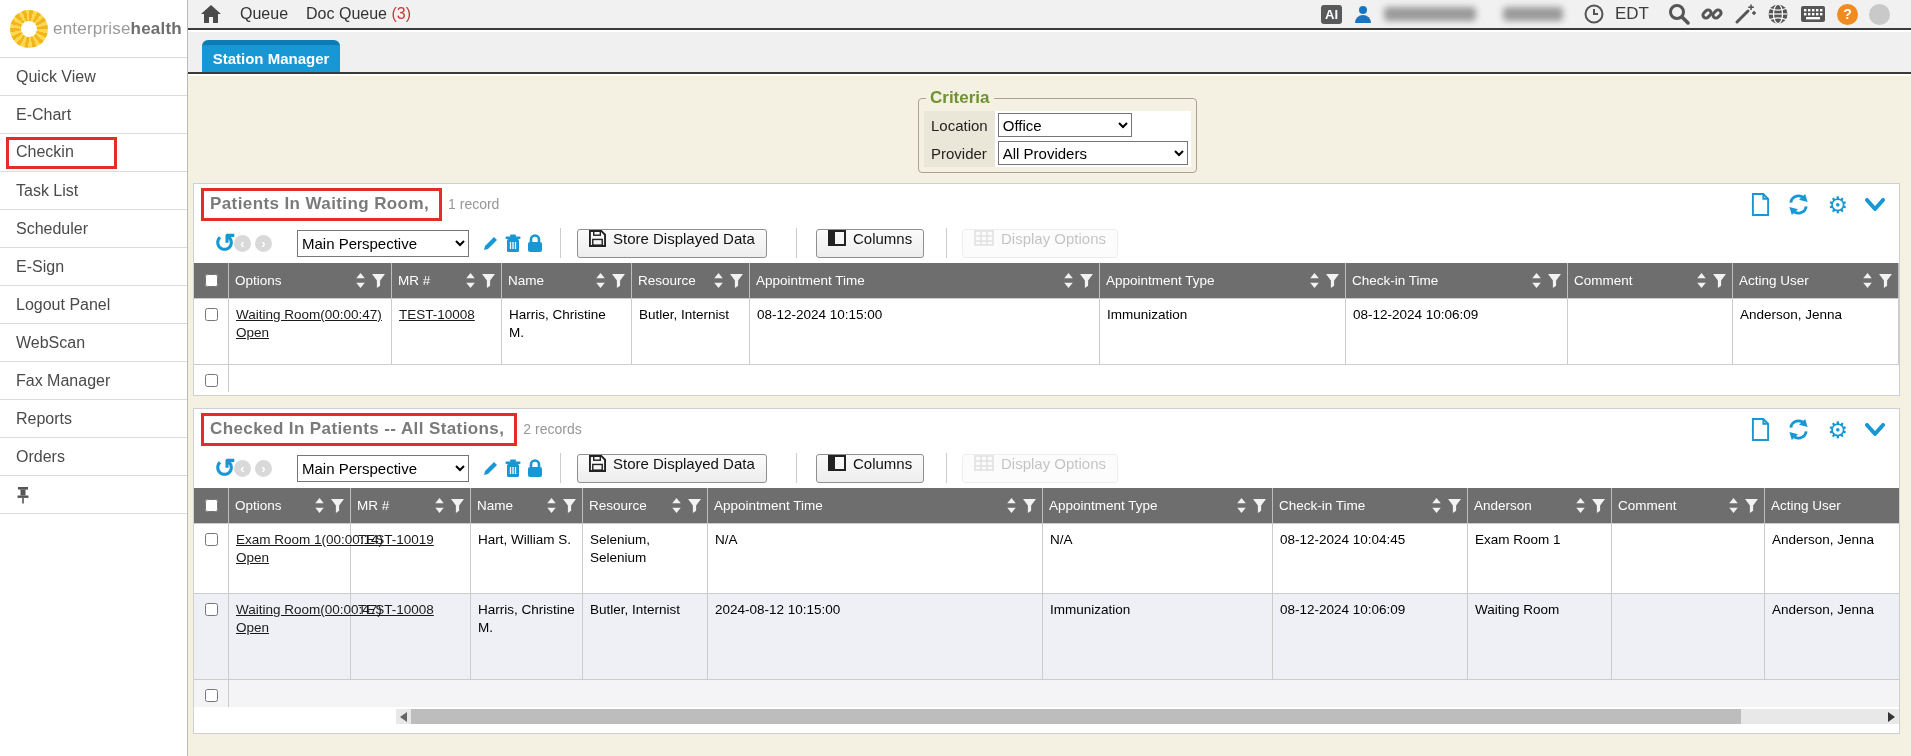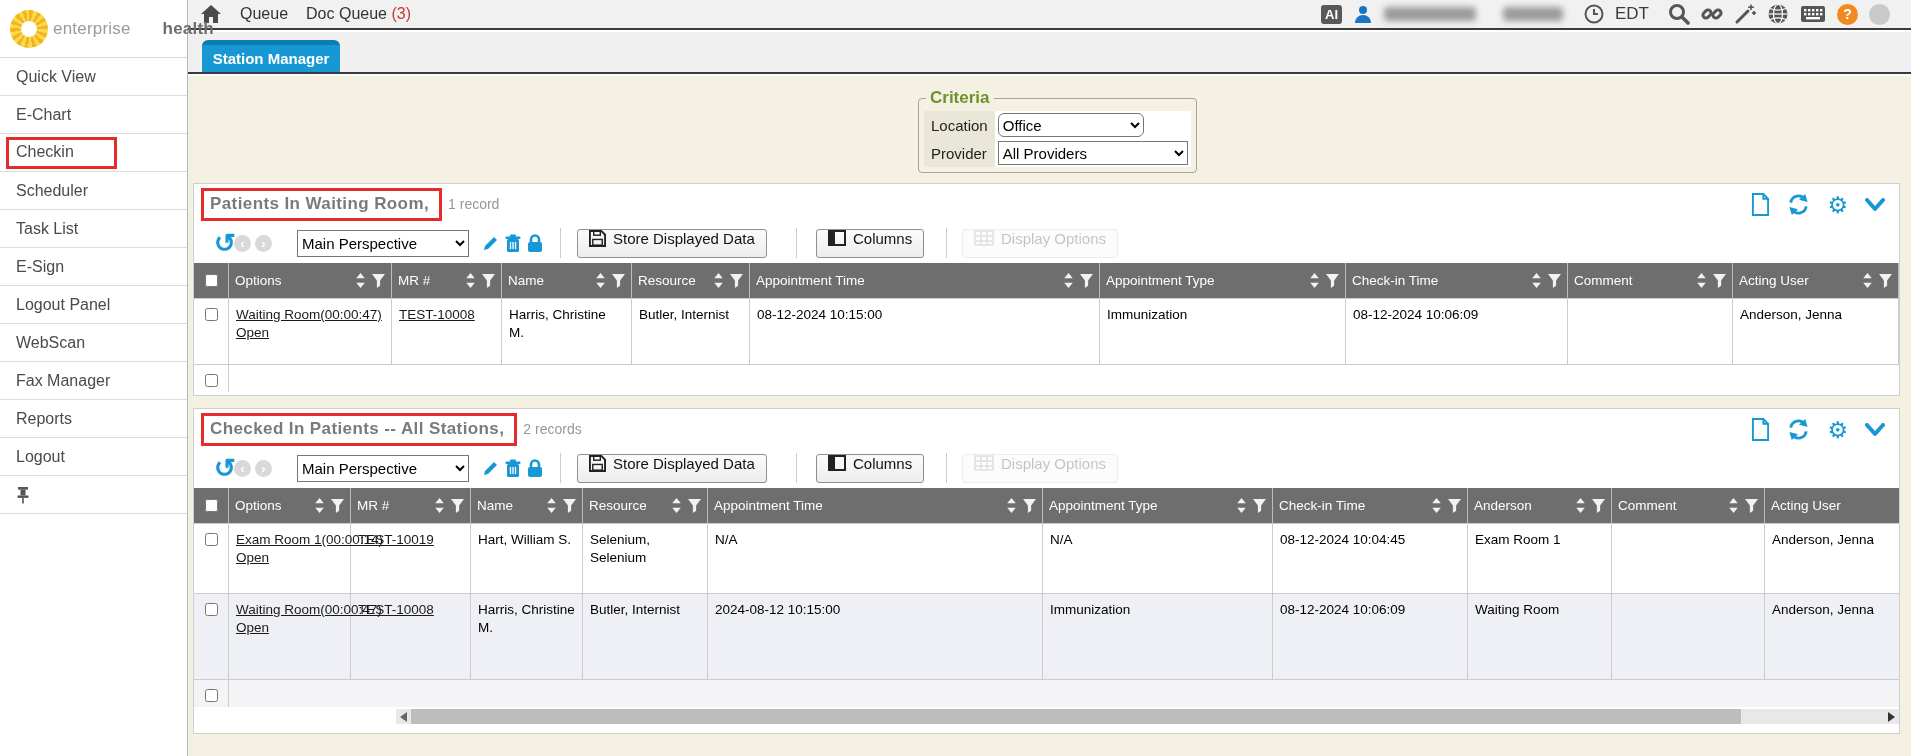--- a/index.html
+++ b/index.html
@@ -8,21 +8,21 @@
   #app { position:relative; width:1911px; height:756px; overflow:hidden; background:#fff; }
 
   
   #sidebar { position:absolute; left:0; top:0; width:188px; height:756px; background:#fff; border-right:1px solid #b9b9b9; z-index:5; }
   #logo { height:58px; border-bottom:1px solid #d9d9d9; display:flex; align-items:center; padding-left:10px; }
   .sunburst { width:38px; height:38px; border-radius:50%;
     background:repeating-conic-gradient(#f2b51d 0deg 13deg, #fbd84e 13deg 26deg);
     position:relative; flex:0 0 auto; }
   .sunburst::after { content:""; position:absolute; left:11px; top:11px; width:16px; height:16px; border-radius:50%; background:#fff; }
   #logo .lt { margin-left:5px; font-size:17px; color:#9a9a9a; letter-spacing:.2px; }
-  #logo .lt b { color:#6e6e6e;margin-left:32px; }
+  #logo .lt b { color:#6e6e6e; }
   .menu-item { height:38px; display:flex; align-items:center; padding-left:16px; font-size:16px; color:#4a4a4a; border-bottom:1px solid #dcdcdc; cursor:pointer; }
   .menu-item.pin-row { color:#555; }
   .redbox-side { border:3px solid #e62b2b; padding:3px 40px 5px 7px; margin-left:-10px; }
 
   
   #topbar { position:absolute; left:188px; top:0; width:1723px; height:30px; background:#f1f1f1; border-bottom:2px solid #3b3b3b; display:flex; align-items:center; }
   #topbar .nav { display:flex; align-items:center; gap:18px; margin-left:12px; font-size:16px; color:#333; }
   #topbar .nav a { color:#333; text-decoration:none; cursor:pointer; }
   #topbar .cnt { color:#c23b3b; }
   #tb-right { margin-left:auto; display:flex; align-items:center; gap:11px; padding-right:21px; }
@@ -39,21 +39,21 @@
   
   #content { position:absolute; left:188px; top:76px; width:1723px; height:680px; background:#f5f1e2; }
 
   
   #criteria { position:absolute; left:730px; top:12px; width:270px; border:1px solid #a9a297; border-radius:4px; padding:3px 5px 5px 5px; }
   #criteria legend { color:#6f9230; font-weight:bold; font-size:17px; padding:0 4px; margin-left:2px; }
   #criteria table { border-collapse:collapse; background:#fff; width:100%; }
   #criteria td { padding:2px 3px; font-size:15px; color:#222; }
   #criteria td.lbl { background:#ebe7d8; padding:3px 7px; }
   #criteria select { font-size:15px; height:24px; border:1px solid #767676; background:#fff; }
-  .sel-loc { width:146px;border-radius:6px; } .sel-prov { width:190px; }
+  .sel-loc { width:134px; } .sel-prov { width:190px; }
 
   
   .panel { position:absolute; left:5px; width:1707px; background:#fff; border:1px solid #cfcfcf; }
   #panel-0 { top:107px; height:213px; }
   #panel-1 { top:332px; height:326px; }
   .panel-title { height:40px; display:flex; align-items:center; padding-left:7px; }
   .redbox-title { border:3px solid #e62b2b; padding:3px 10px 4px 6px; display:inline-flex; }
   .ptitle { font-size:17px; font-weight:bold; color:#7a7a7a; letter-spacing:.4px; white-space:nowrap; }
   .pcount { font-size:14px; color:#979797; margin-left:6px; white-space:nowrap; }
   .panel-icons { position:absolute; right:14px; top:9px; display:flex; align-items:center; gap:17px; }
@@ -111,42 +111,42 @@
         <div class="menu-item">
           <span>Quick View</span>
         </div>
         <div class="menu-item">
           <span>E-Chart</span>
         </div>
         <div class="menu-item">
           <span class="redbox-side">Checkin</span>
         </div>
         <div class="menu-item">
+          <span>Task List</span>
+        </div>
+        <div class="menu-item">
           <span>Scheduler</span>
         </div>
         <div class="menu-item">
-          <span>Task List</span>
-        </div>
-        <div class="menu-item">
           <span>E-Sign</span>
         </div>
         <div class="menu-item">
           <span>Logout Panel</span>
         </div>
         <div class="menu-item">
           <span>WebScan</span>
         </div>
         <div class="menu-item">
           <span>Fax Manager</span>
         </div>
         <div class="menu-item">
           <span>Reports</span>
         </div>
         <div class="menu-item">
-          <span>Logout</span>
+          <span>Orders</span>
         </div>
       </div>
     <div class="menu-item pin-row">
       <svg width="14" height="18" viewBox="0 0 14 18">
           <g fill="#555">
             <rect x="2" y="1" width="10" height="2.6"></rect>
             <rect x="4.5" y="3.5" width="5" height="6"></rect>
             <rect x="1.5" y="9.5" width="11" height="2.4"></rect>
             <rect x="6.2" y="12" width="1.6" height="5.5"></rect>
           </g>

